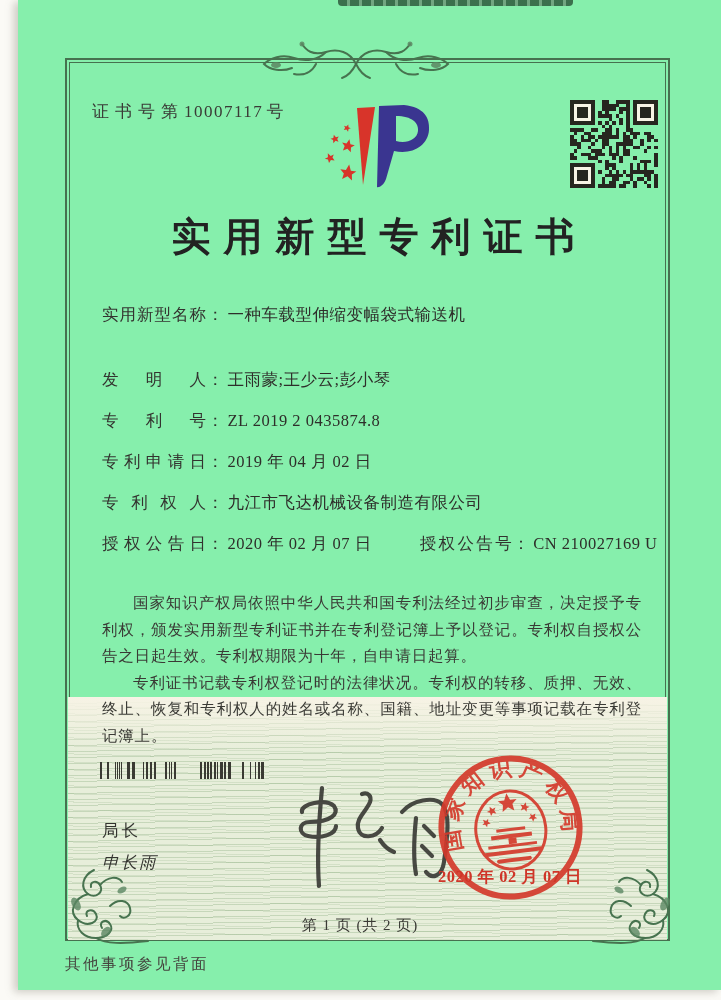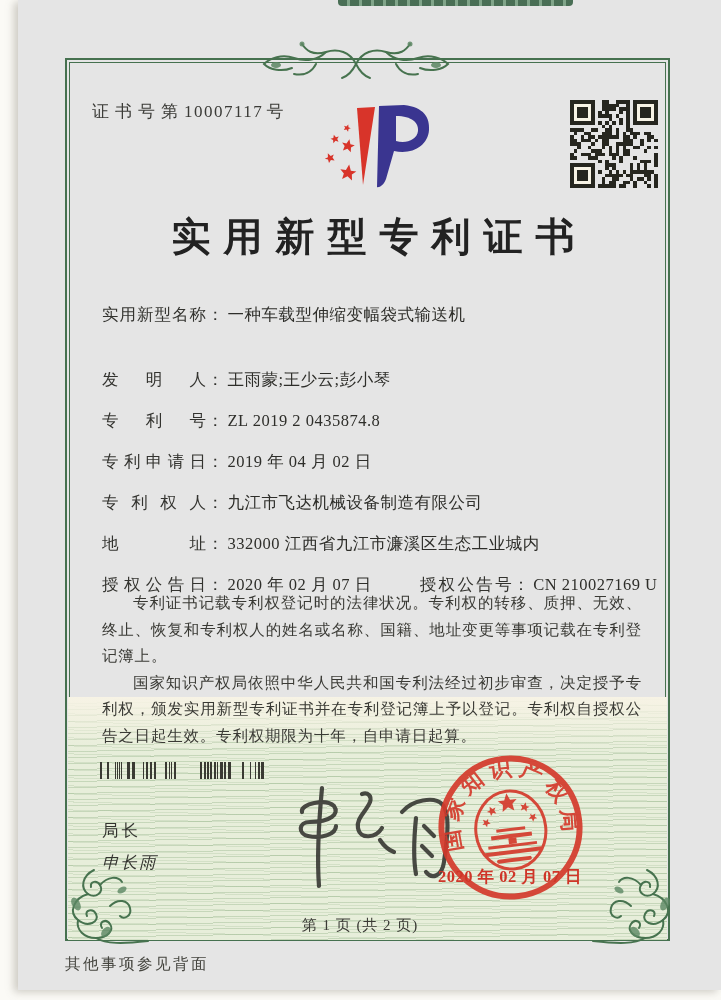--- a/index.html
+++ b/index.html
@@ -4,21 +4,21 @@
 <style>
   html,body{margin:0;padding:0;}
   body{
     width:721px;height:1000px;position:relative;overflow:hidden;
     background:#fbfaf6;
     font-family:"Liberation Serif","DejaVu Serif",serif;
     color:#2b2b28;
   }
   .page{
     position:absolute;left:18px;top:0;width:703px;height:990px;
-    background:#e5e5e5;
+    background:#86efac;
     box-shadow:-4px 2px 8px rgba(120,115,100,.35);
   }
   .top-cut-strip{
     position:absolute;left:320px;top:0;width:235px;height:6px;
     background:
       repeating-linear-gradient(90deg,#2e5a3c 0 9px,#6f9a7a 9px 12px);
     border-radius:0 0 4px 4px;opacity:.85;
   }
   .cert-border{
     position:absolute;left:47px;top:58px;width:605px;height:883px;
@@ -406,27 +406,26 @@
   </div>
 
   <div class="title">实用新型专利证书</div>
 
   <div class="fields">
       <div class="field-row gap-after"><span class="f-label">实用新型名称</span><span class="f-colon">：</span><span class="f-value">一种车载型伸缩变幅袋式输送机</span></div>
       <div class="field-row"><span class="f-label">发明人</span><span class="f-colon">：</span><span class="f-value">王雨蒙;王少云;彭小琴</span></div>
       <div class="field-row"><span class="f-label">专利号</span><span class="f-colon">：</span><span class="f-value">ZL 2019 2 0435874.8</span></div>
       <div class="field-row"><span class="f-label">专利申请日</span><span class="f-colon">：</span><span class="f-value">2019 年 04 月 02 日</span></div>
       <div class="field-row"><span class="f-label">专利权人</span><span class="f-colon">：</span><span class="f-value">九江市飞达机械设备制造有限公司</span></div>
-      <div class="field-row"><span class="f-label">地址</span><span class="f-colon">：</span><span class="f-value">332000 江西省九江市濂溪区生态工业城内</span></div>
       <div class="field-row"><span class="f-label">授权公告日</span><span class="f-colon">：</span><span class="f-value">2020 年 02 月 07 日</span><span class="f-label l2">授权公告号</span><span class="f-colon">：</span><span class="f-value">CN 210027169 U</span></div>
     </div>
 
   <div class="paragraphs">
+      <p>国家知识产权局依照中华人民共和国专利法经过初步审查，决定授予专利权，颁发实用新型专利证书并在专利登记簿上予以登记。专利权自授权公告之日起生效。专利权期限为十年，自申请日起算。</p>
       <p>专利证书记载专利权登记时的法律状况。专利权的转移、质押、无效、终止、恢复和专利权人的姓名或名称、国籍、地址变更等事项记载在专利登记簿上。</p>
-      <p>国家知识产权局依照中华人民共和国专利法经过初步审查，决定授予专利权，颁发实用新型专利证书并在专利登记簿上予以登记。专利权自授权公告之日起生效。专利权期限为十年，自申请日起算。</p>
     </div>
 
   <div class="barcode">
     <svg id="bar-svg" width="170" height="17" viewBox="0 0 170 17" shape-rendering="crispEdges">
         <rect x="3" y="0" width="2" height="17" fill="#3a3a33"></rect>
         <rect x="10" y="0" width="2" height="17" fill="#3a3a33"></rect>
         <rect x="18" y="0" width="1" height="17" fill="#3a3a33"></rect>
         <rect x="20" y="0" width="1" height="17" fill="#3a3a33"></rect>
         <rect x="22" y="0" width="1" height="17" fill="#3a3a33"></rect>
         <rect x="24" y="0" width="1" height="17" fill="#3a3a33"></rect>

